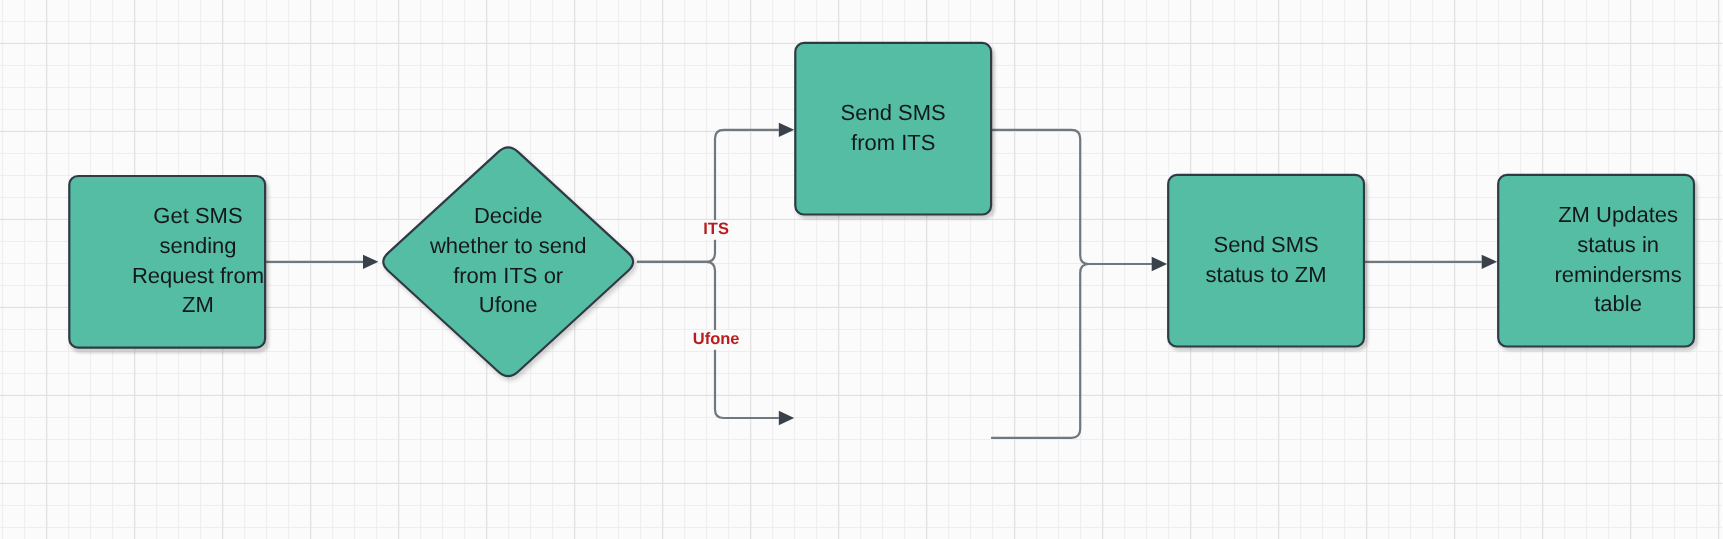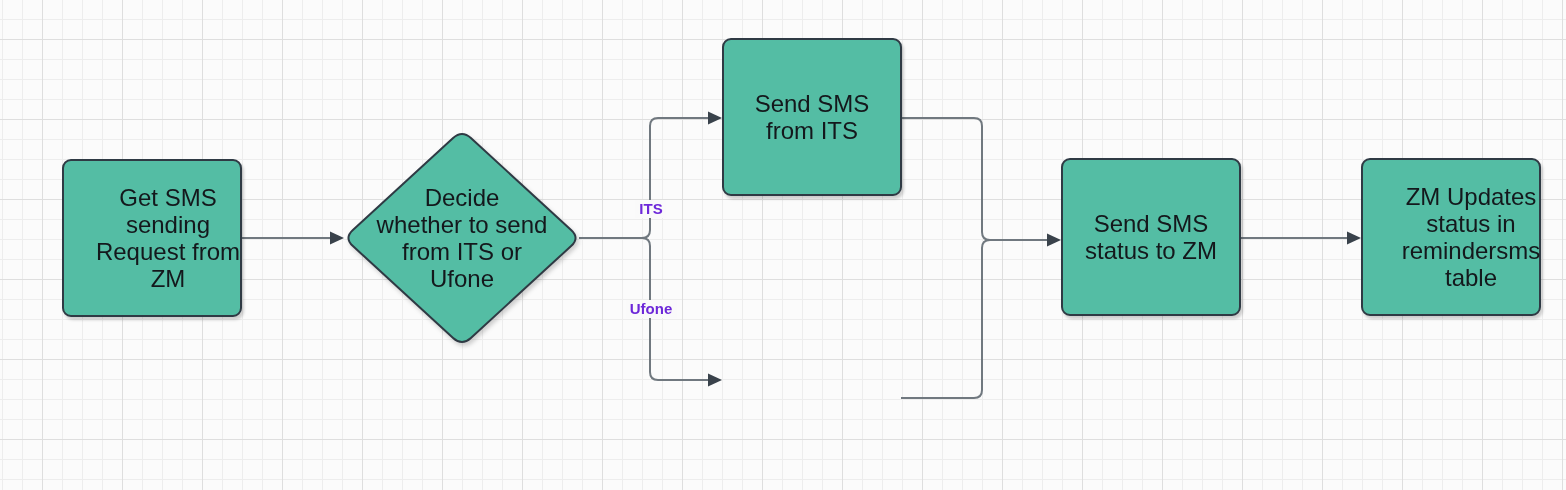--- a/index.html
+++ b/index.html
@@ -51,40 +51,40 @@
     border: 2px solid #2f3a44;
     border-radius: 9px;
     box-shadow: 2px 3px 3px rgba(0,0,0,0.18);
     display: flex;
     align-items: center;
     justify-content: center;
     text-align: center;
   }
   .node-text, .diamond-text-inner {
     white-space: pre-line;
-    font-size: 24px;
+    font-size: 20px;
     line-height: 27px;
     color: #14181c;
   }
   .diamond-text {
     position: absolute;
     left: 352px;
     top: 184px;
     width: 220px;
     display: flex;
     align-items: flex-start;
     justify-content: center;
     text-align: center;
     height: 108px;
   }
   .edge-label {
     position: absolute;
     transform: translate(-50%, -50%);
     background: #fafafa;
-    color: #6d28d9;
+    color: #b91c1c;
     font-weight: 700;
     font-size: 15px;
     padding: 1px 4px;
     line-height: 16px;
   }
 </style>
 </head>
 <body>
 
 <div class="canvas">

